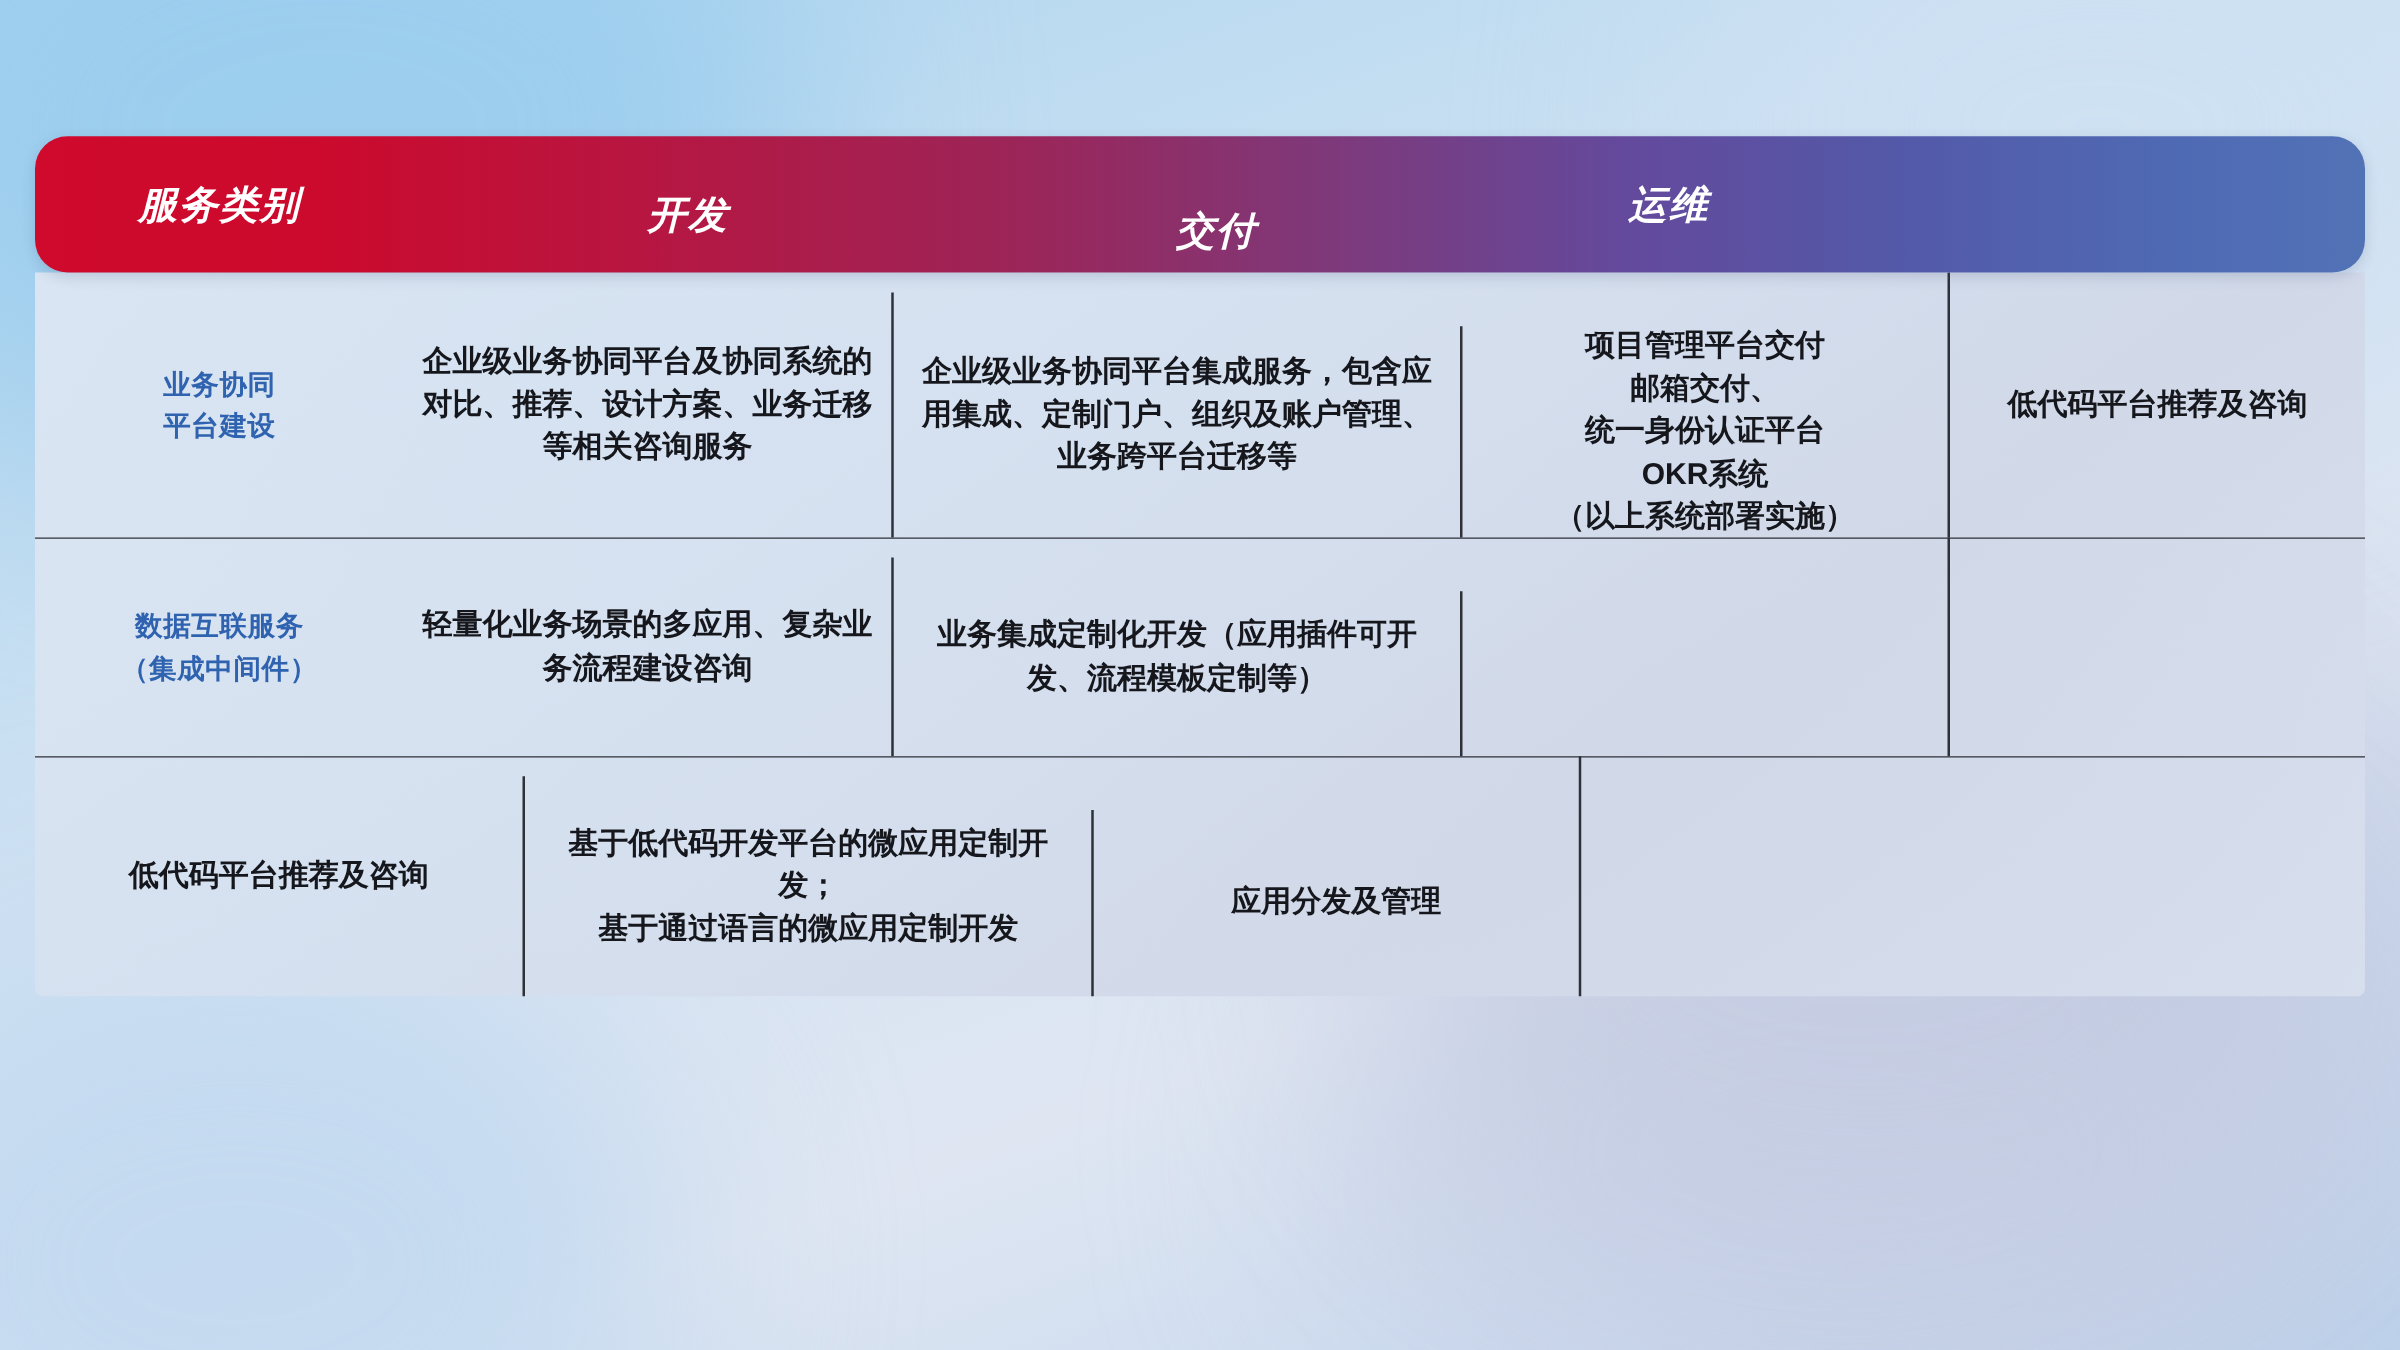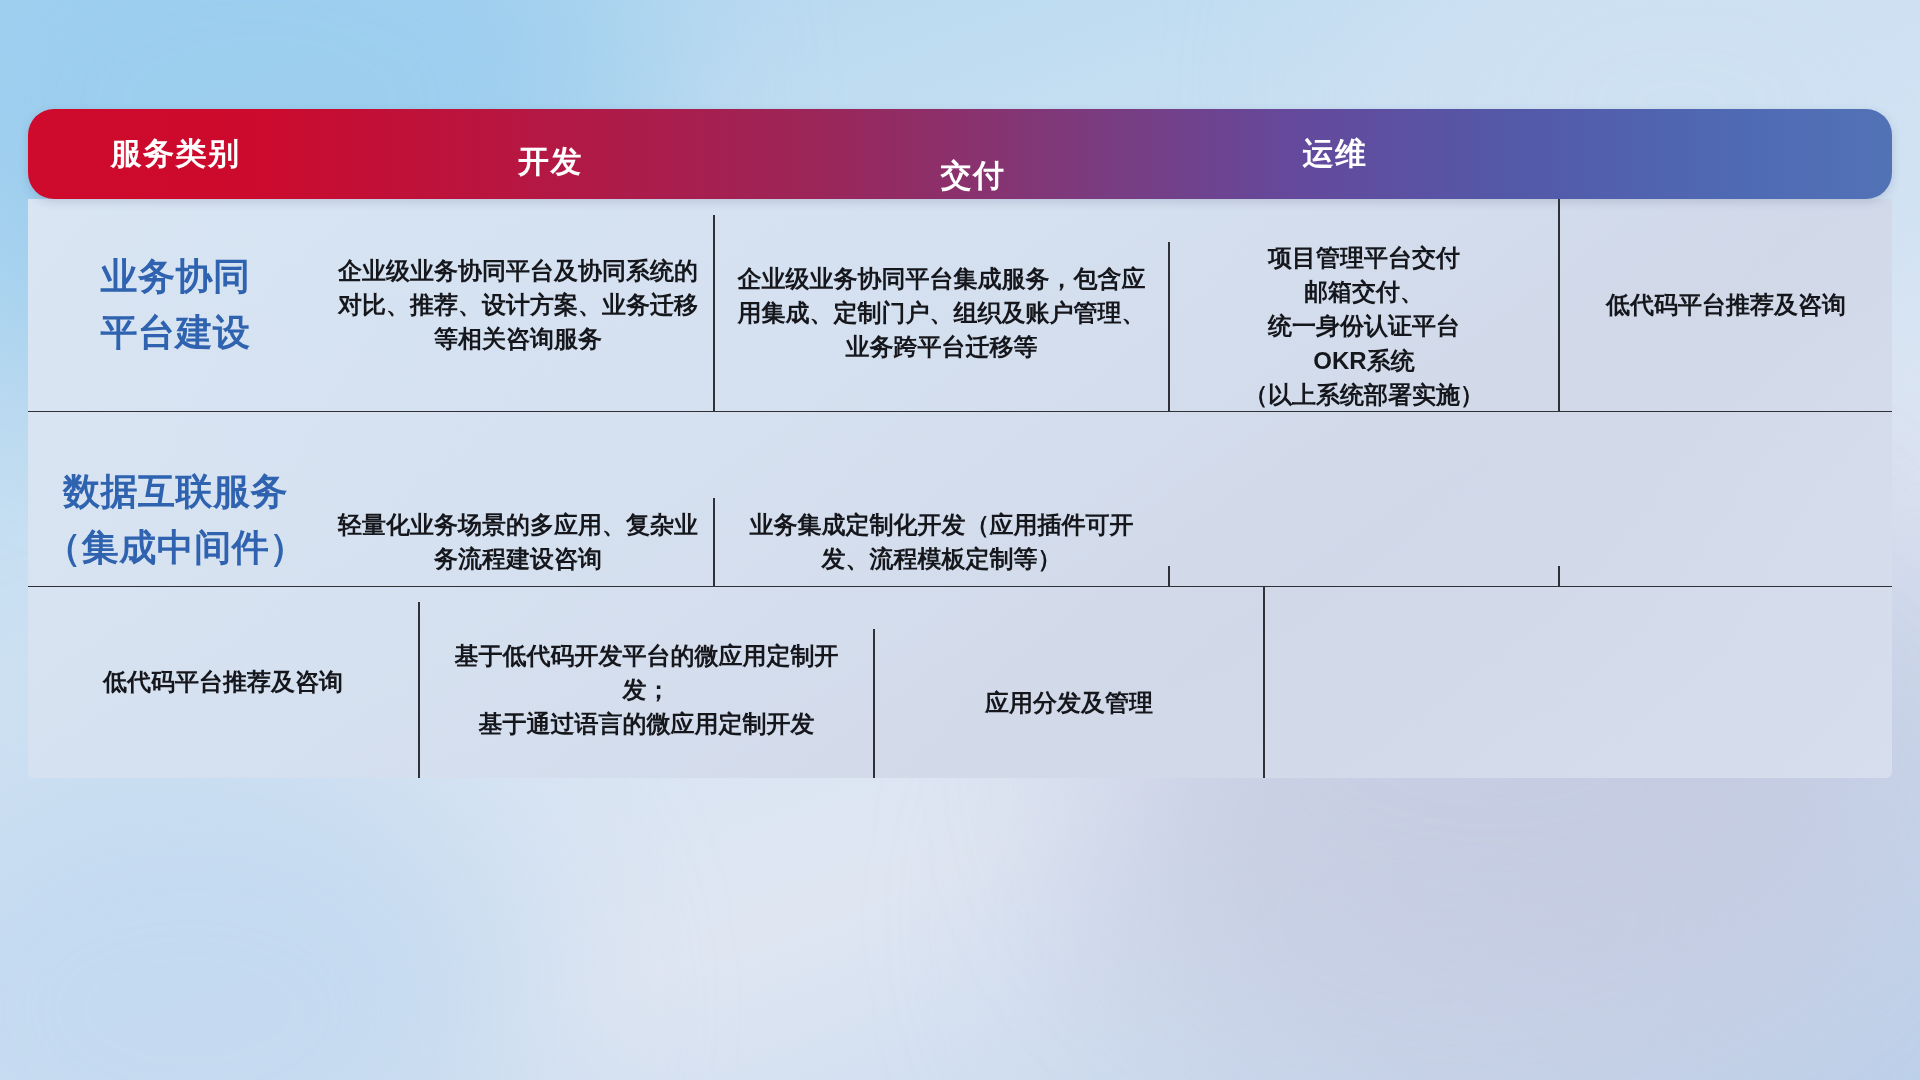--- a/index.html
+++ b/index.html
@@ -48,36 +48,37 @@
   .table-body {
     position: relative;
     background: linear-gradient(145deg, rgba(222,231,243,0.92) 0%, rgba(214,225,240,0.92) 35%, rgba(209,216,232,0.92) 68%, rgba(216,224,238,0.92) 100%);
     border-bottom-left-radius: 6px;
     border-bottom-right-radius: 6px;
   }
 
   
   .thead {
     display: flex;
-    height: 90px;
+    height: 109px;
     border-radius: 26px;
     overflow: hidden;
     background: linear-gradient(90deg,
       #cf0a2c 0%,
       #cc0a2d 12%,
       #b71641 26%,
       #9c2558 42%,
       #7b3b7e 57%,
       #64499c 68%,
       #5359a8 80%,
       #4f6ab4 92%,
       #5272b6 100%);
     box-shadow: 0 3px 10px rgba(60,70,110,0.18);
     position: relative;
     z-index: 3;
+    font-style: italic;
   }
   .th {
     display: flex;
     align-items: center;
     justify-content: center;
     color: #ffffff;
     font-size: 31px;
     font-weight: bold;
     letter-spacing: 1.5px;
     text-align: center;
@@ -113,27 +114,27 @@
     text-align: center;
     white-space: pre-line;
     font-weight: bold;
   }
   .td.divider {
     border-left: 2px solid #2e3138;
   }
   .td.cat {
     color: #2f63b0;
     font-weight: bold;
-    font-size: 37px;
+    font-size: 22px;
     line-height: 1.52;
     letter-spacing: 0.5px;
   }
 
   .r1 { height: 212px; }
-  .r2 { height: 175px; align-items: flex-end; }
+  .r2 { height: 175px; }
   .r3 { height: 192px; }
 </style>
 </head>
 <body>
 
 <div id="stage">
 
   <div class="blob blob-tl"></div>
   <div class="blob blob-tr"></div>
   <div class="blob blob-bl"></div>

